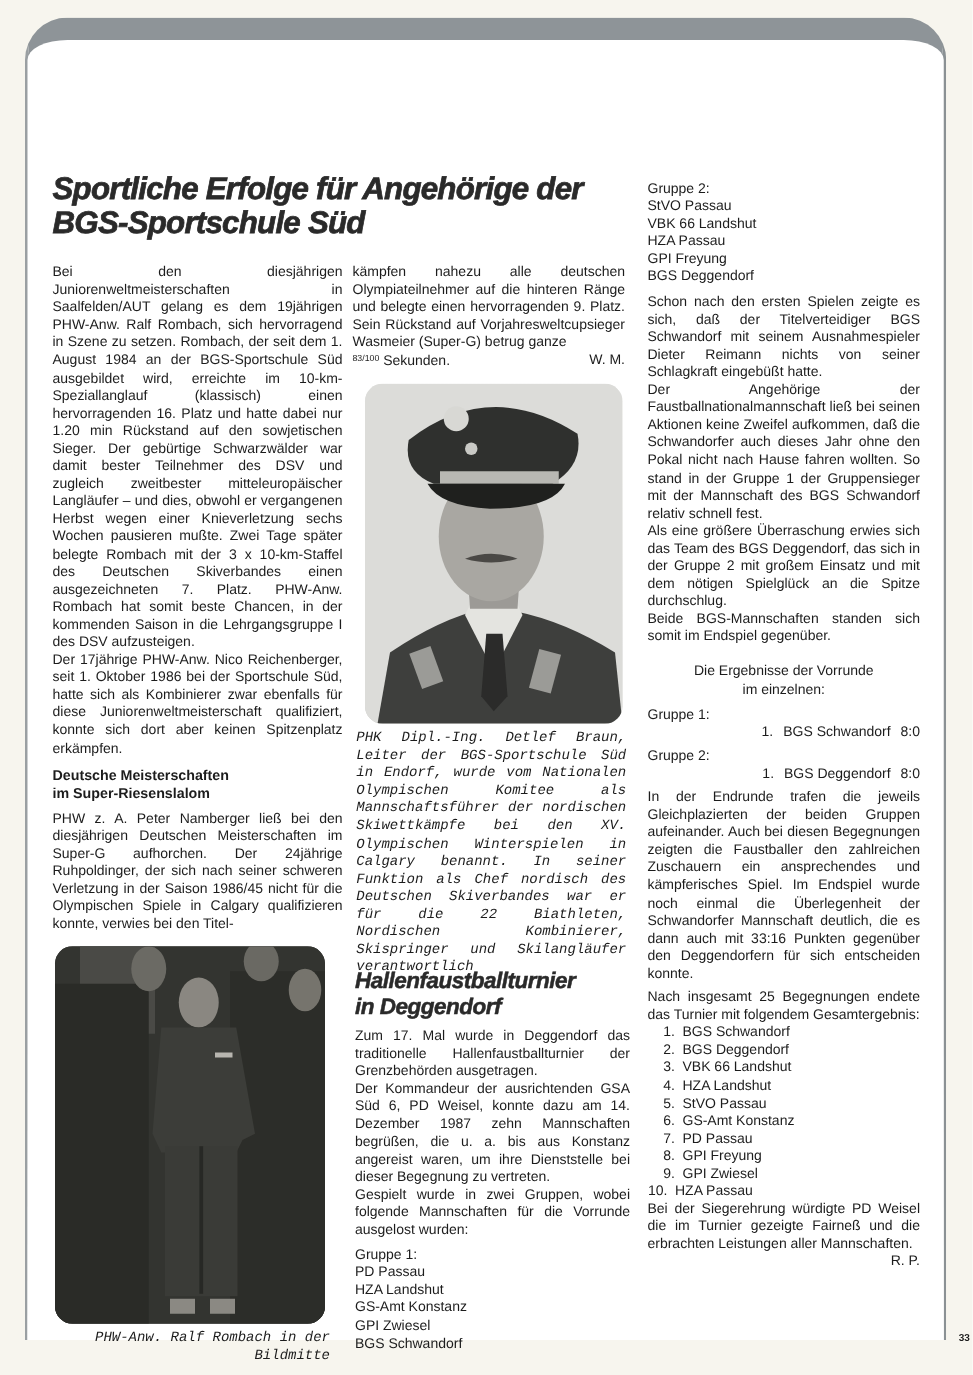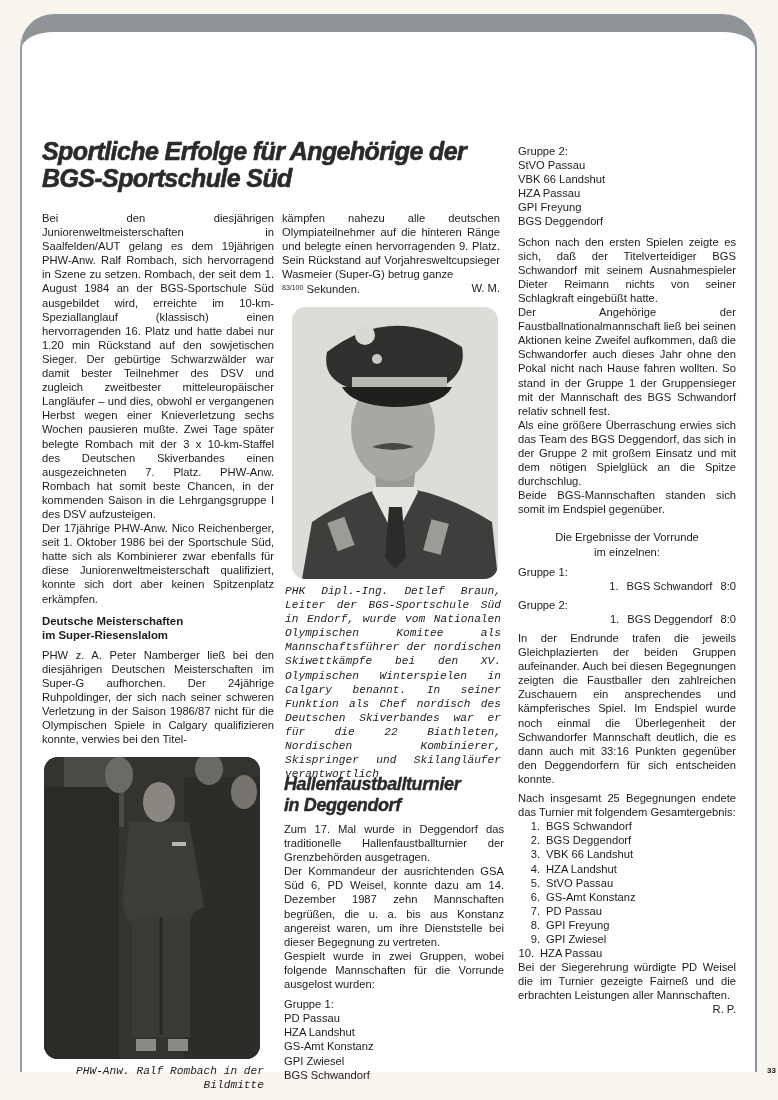--- a/index.html
+++ b/index.html
@@ -69,21 +69,21 @@
 
 <div class="col" style="left:42px; top:211px; width:232px;">
   <p>Bei den diesjährigen Juniorenweltmeisterschaften in Saalfelden/AUT gelang es dem 19jährigen PHW-Anw. Ralf Rombach, sich hervorragend in Szene zu setzen. Rombach, der seit dem 1. August 1984 an der BGS-Sportschule Süd ausgebildet wird, erreichte im 10-km-Speziallanglauf (klassisch) einen hervorragenden 16. Platz und hatte dabei nur 1.20 min Rückstand auf den sowjetischen Sieger. Der gebürtige Schwarzwälder war damit bester Teilnehmer des DSV und zugleich zweitbester mitteleuropäischer Langläufer – und dies, obwohl er vergangenen Herbst wegen einer Knieverletzung sechs Wochen pausieren mußte. Zwei Tage später belegte Rombach mit der 3 x 10-km-Staffel des Deutschen Skiverbandes einen ausgezeichneten 7. Platz. PHW-Anw. Rombach hat somit beste Chancen, in der kommenden Saison in die Lehrgangsgruppe I des DSV aufzusteigen.</p>
   <p>Der 17jährige PHW-Anw. Nico Reichenberger, seit 1. Oktober 1986 bei der Sportschule Süd, hatte sich als Kombinierer zwar ebenfalls für diese Juniorenweltmeisterschaft qualifiziert, konnte sich dort aber keinen Spitzenplatz erkämpfen.</p>
   <div class="gap"></div>
   <p class="sub-head">
     <span>Deutsche Meisterschaften</span><br>
     <span>im Super-Riesenslalom</span>
   </p>
   <div class="gap" style="height:6px"></div>
-  <p>PHW z. A. Peter Namberger ließ bei den diesjährigen Deutschen Meisterschaften im Super-G aufhorchen. Der 24jährige Ruhpoldinger, der sich nach seiner schweren Verletzung in der Saison 1986/87 nicht für die Olympischen Spiele in Calgary qualifizieren konnte, verwies bei den Titel-</p>
+  <p>PHW z. A. Peter Namberger ließ bei den diesjährigen Deutschen Meisterschaften im Super-G aufhorchen. Der 24jährige Ruhpoldinger, der sich nach seiner schweren Verletzung in der Saison 1986/45 nicht für die Olympischen Spiele in Calgary qualifizieren konnte, verwies bei den Titel-</p>
 </div>
 
 <div class="col" style="left:282px; top:211px; width:218px;">
   <p>
     <span>kämpfen nahezu alle deutschen Olympiateilnehmer auf die hinteren Ränge und belegte einen hervorragenden 9. Platz. Sein Rückstand auf Vorjahresweltcupsieger Wasmeier (Super-G) betrug ganze</span>
   </p>
   <div class="sig">
     <span><span class="frac">83/100</span> <span>Sekunden.</span></span>
     <span>W. M.</span>
   </div>

